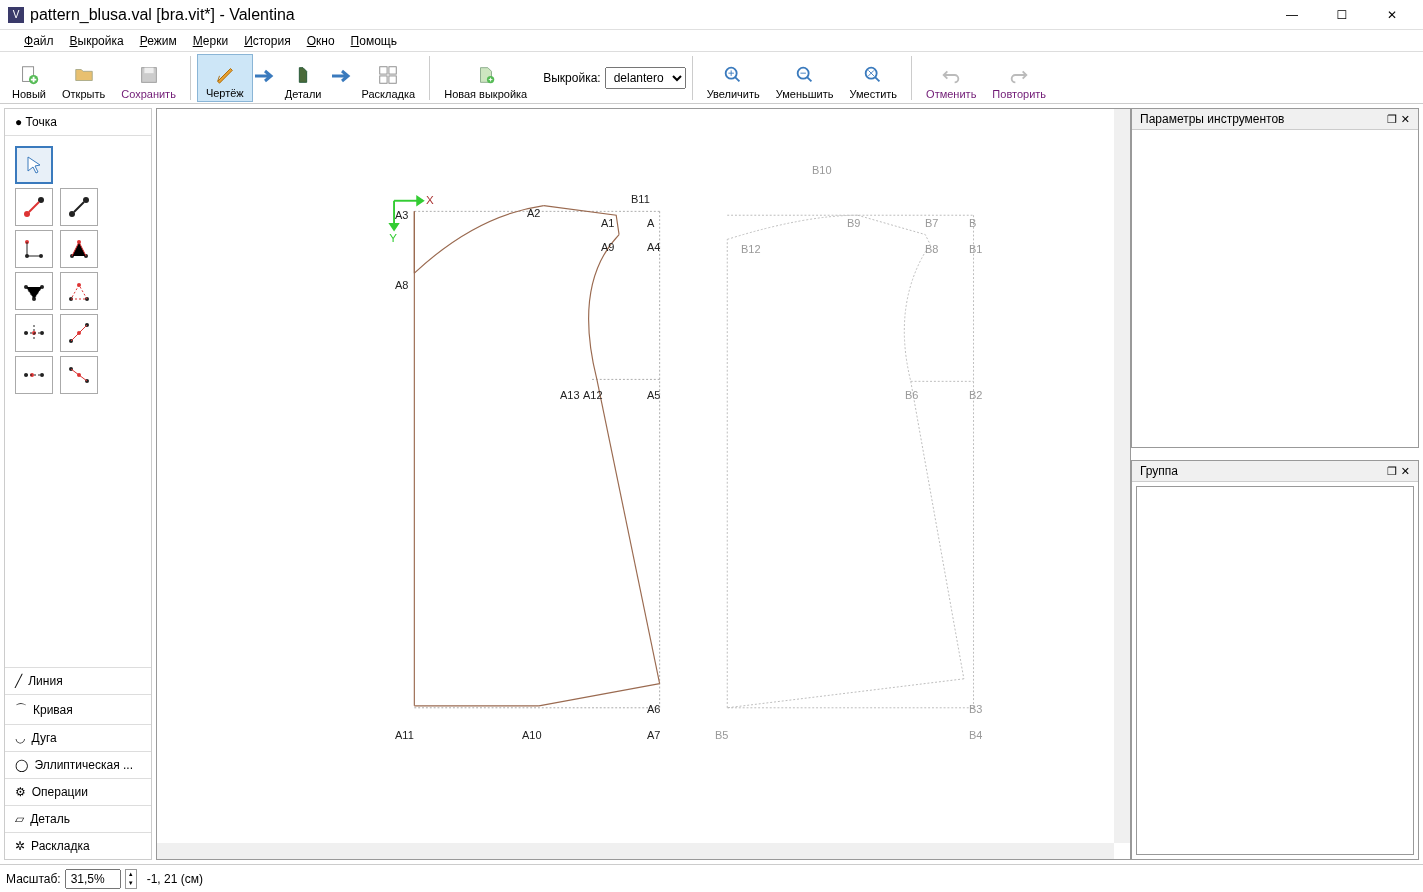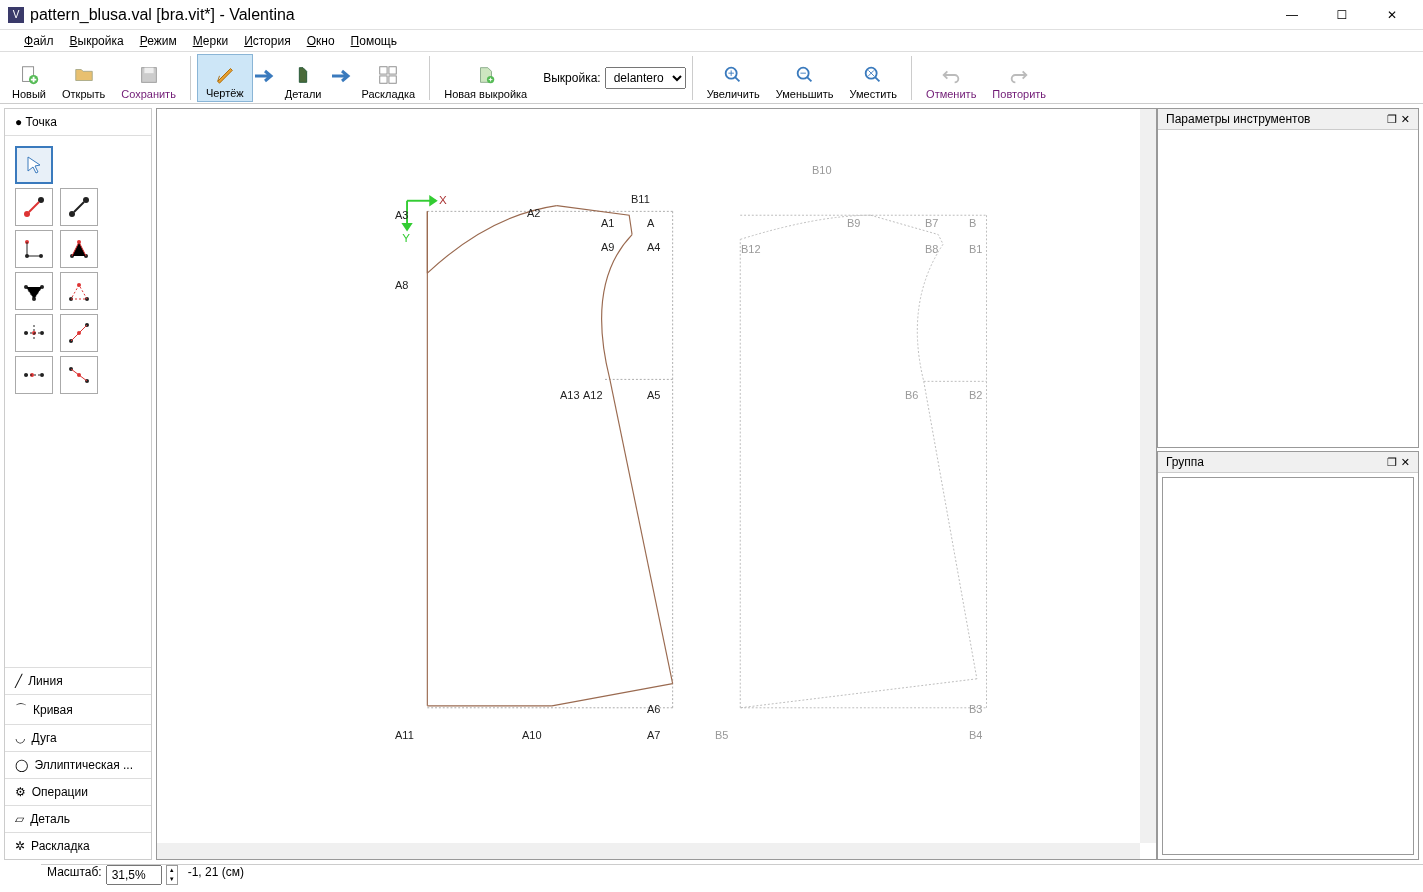--- a/index.html
+++ b/index.html
@@ -32,31 +32,31 @@
 .tool-grid { padding: 8px; flex: 1; }
 .tool-cell { width: 38px; height: 38px; border: 1px solid #aaa; display: inline-flex; align-items: center; justify-content: center; margin: 2px; cursor: pointer; }
 .tool-cell.active { border: 2px solid #3a7abd; background: #e8f0f8; }
 .section-btn { padding: 6px 10px; border-top: 1px solid #ddd; cursor: pointer; display: flex; align-items: center; gap: 6px; }
 
 .canvas-area { flex: 1; position: relative; margin: 4px 0; border: 1px solid #999; }
 .canvas { position: absolute; inset: 0 16px 16px 0; background: #fff; overflow: hidden; }
 .scroll-v { position: absolute; right: 0; top: 0; bottom: 16px; width: 16px; background: #f0f0f0; }
 .scroll-h { position: absolute; left: 0; right: 16px; bottom: 0; height: 16px; background: #f0f0f0; }
 
-.right-panels { width: 262px; display: flex; flex-direction: column; margin: 4px 4px 4px 0; gap: 3px; }
+.right-panels { width: 288px; display: flex; flex-direction: column; margin: 4px 4px 4px 0; gap: 12px; }
 .panel { border: 1px solid #999; display: flex; flex-direction: column; }
 .panel-header { background: #f0f0f0; padding: 3px 8px; border-bottom: 1px solid #ccc; display: flex; align-items: center; }
 .panel-header .title { flex: 1; font-size: 12px; }
 .panel-header .pbtn { margin-left: 4px; cursor: pointer; font-size: 11px; }
 .panel-body { flex: 1; background: #fff; padding: 4px; }
 .panel.props { height: 340px; }
 .panel.groups { flex: 1; }
 .groups-inner { border: 1px solid #999; height: 100%; }
 
-.statusbar { height: 28px; display: flex; align-items: flex-start; padding: 0 6px; border-top: 1px solid #ccc; gap: 4px; margin-left: 41px; }
+.statusbar { height: 28px; display: flex; align-items: center; padding: 0 6px; border-top: 1px solid #ccc; gap: 4px; }
 .statusbar input { width: 56px; height: 20px; padding: 1px 4px; }
 .spinner-btns { display: flex; flex-direction: column; border: 1px solid #999; }
 .spinner-btns span { font-size: 6px; height: 9px; line-height: 8px; padding: 0 2px; cursor: pointer; }
 
 .pt-label { position: absolute; font-size: 11px; color: #222; }
 .pt-label.grey { color: #999; }
 
 svg.icon-svg { width: 22px; height: 22px; }
 </style>
 </head>

